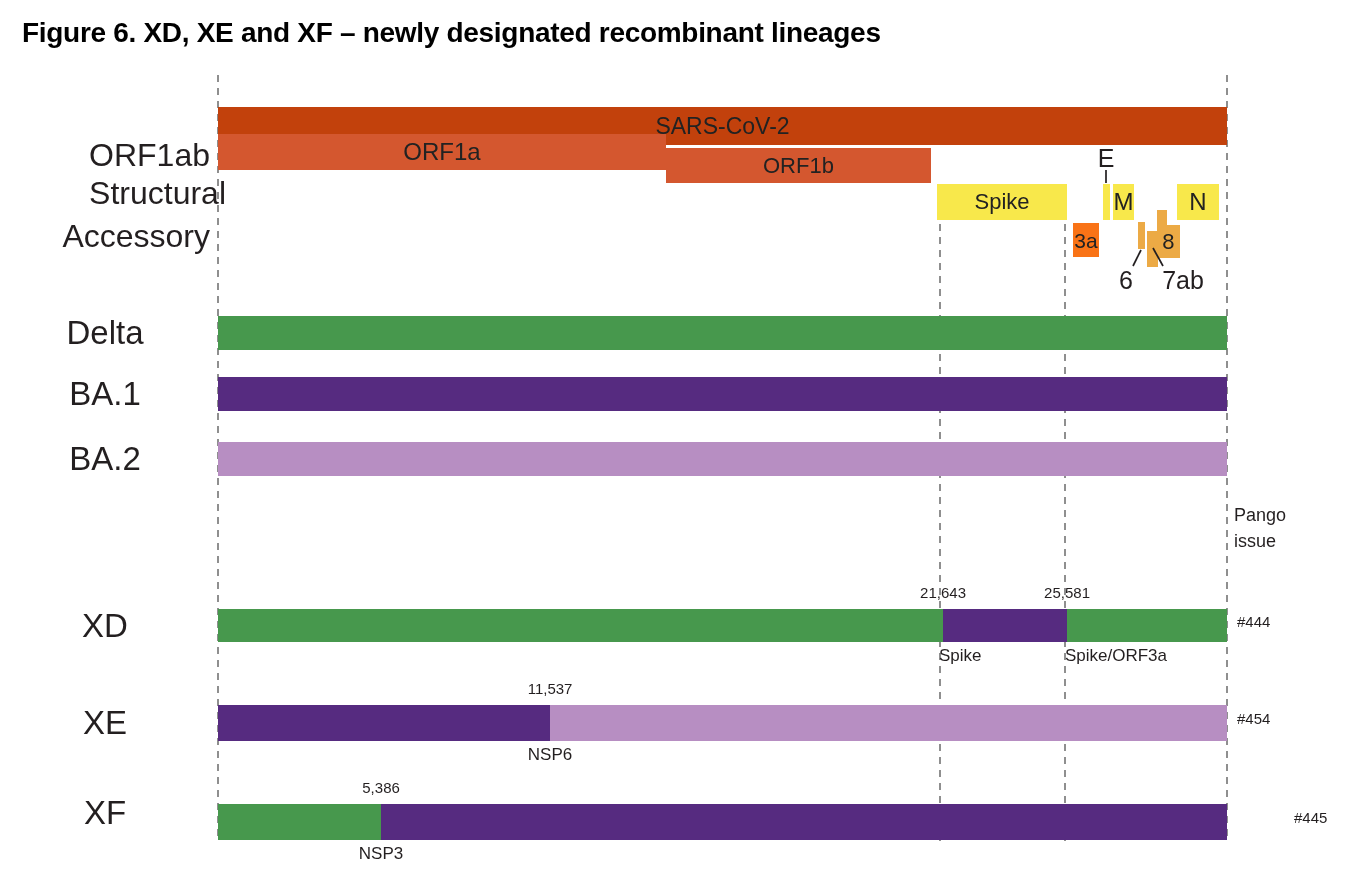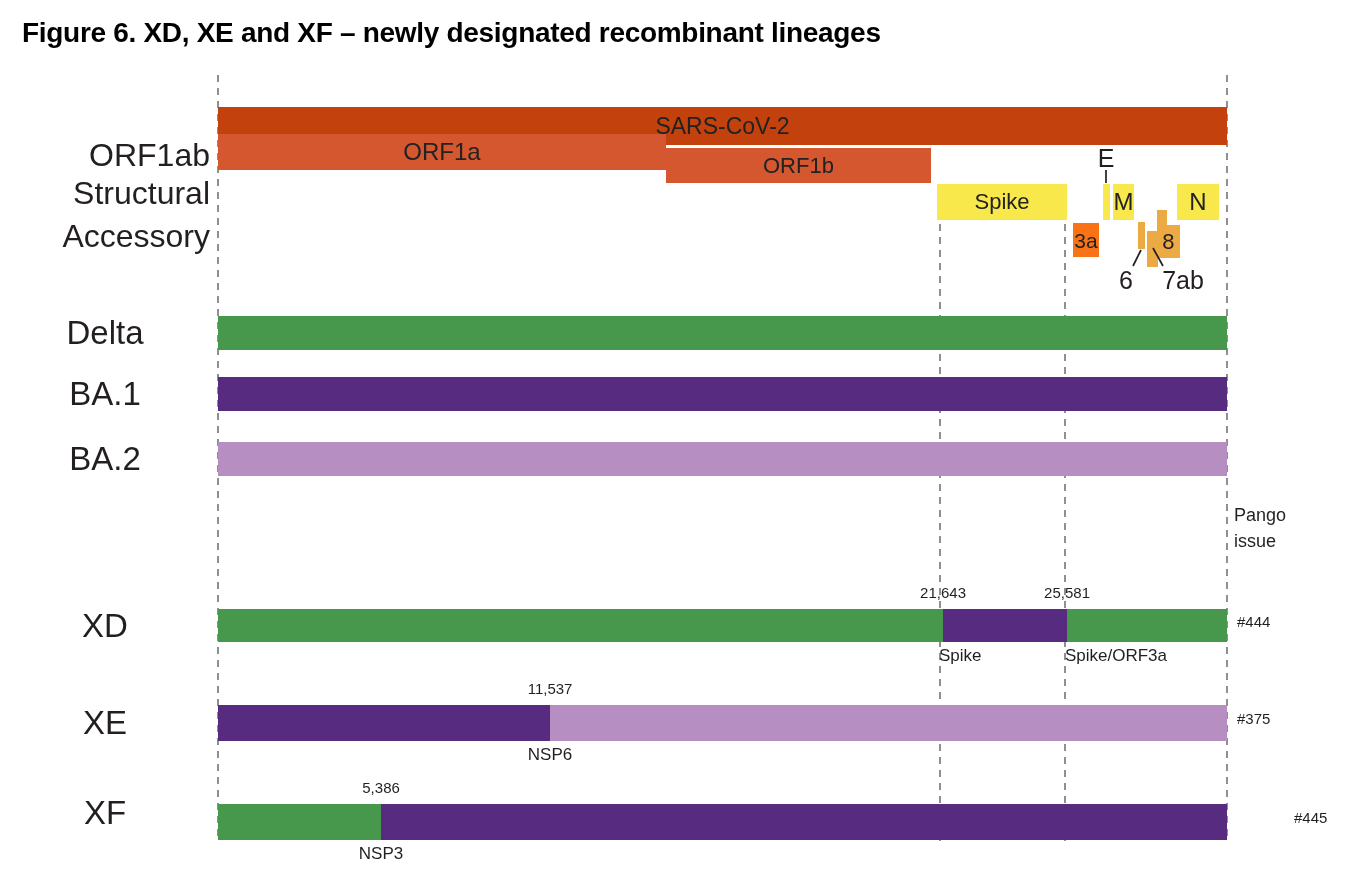--- a/index.html
+++ b/index.html
@@ -55,21 +55,21 @@
     <div class="bar" style="left: 1073.03px; top: 223px; width: 25.9313px; height: 34px; background: #f97316;">
       <span class="bar-lbl" style="font-size: 21px;">3a</span>
     </div>
     <div class="bar" style="left: 1138.01px; top: 222px; width: 6.9621px; height: 27px; background: rgb(236, 170, 69);"></div>
     <div class="bar" style="left: 1146.99px; top: 231px; width: 10.9981px; height: 36px; background: rgb(236, 170, 69);"></div>
     <div class="bar" style="left: 1156.98px; top: 210px; width: 9.9891px; height: 41px; background: rgb(236, 170, 69);"></div>
     <div class="bar" style="left: 1156.98px; top: 225px; width: 23.0052px; height: 33px; background: rgb(236, 170, 69);">
       <span class="bar-lbl" style="font-size: 22px;">8</span>
     </div>
     <div class="side-label" style="top: 138px;">ORF1ab</div>
-    <div class="side-label" style="top: 176px;">Structural</div>
+    <div class="side-label" style="top: 176px; padding-left: 16px;">Structural</div>
     <div class="side-label" style="top: 219px;">Accessory</div>
     <div class="callout" style="left: 1106px; top: 146px; font-size: 25px;">E</div>
     <div class="callout" style="left: 1126px; top: 268px; font-size: 25px;">6</div>
     <div class="callout" style="left: 1183px; top: 268px; font-size: 25px;">7ab</div>
     <svg width="1348" height="882" class="overlay">
       <line x1="1106" y1="170" x2="1106" y2="183" stroke="#231F20" stroke-width="1.7"></line>
       <line x1="1133" y1="266" x2="1141" y2="250" stroke="#231F20" stroke-width="1.7"></line>
       <line x1="1153" y1="248" x2="1163" y2="266" stroke="#231F20" stroke-width="1.7"></line>
     </svg>
     <div class="row-label" style="top: 316px;">Delta</div>
@@ -85,21 +85,21 @@
     <div class="ann-above" style="left: 943.067px; top: 585px;">21,643</div>
     <div class="ann-above" style="left: 1067.07px; top: 585px;">25,581</div>
     <div class="ann-below" style="left: 939.031px; top: 647px;">Spike</div>
     <div class="ann-below" style="left: 1064.95px; top: 647px;">Spike/ORF3a</div>
     <div class="issue-label" style="left: 1237px; top: 613.5px;">#444</div>
     <div class="row-label" style="top: 706px;">XE</div>
     <div class="seg" style="left: 218px; top: 705px; width: 332.062px; height: 36px; background: rgb(86, 43, 128);"></div>
     <div class="seg" style="left: 550.062px; top: 705px; width: 676.938px; height: 36px; background: rgb(183, 142, 194);"></div>
     <div class="ann-above" style="left: 550.062px; top: 681px;">11,537</div>
     <div class="ann-below" style="left: 550.062px; top: 746px; transform: translateX(-50%);">NSP6</div>
-    <div class="issue-label" style="left: 1237px; top: 711px;">#375</div>
+    <div class="issue-label" style="left: 1237px; top: 711px;">#454</div>
     <div class="row-label" style="top: 796px;">XF</div>
     <div class="seg" style="left: 218px; top: 804px; width: 163.054px; height: 36px; background: rgb(71, 152, 77);"></div>
     <div class="seg" style="left: 381.054px; top: 804px; width: 845.946px; height: 36px; background: rgb(86, 43, 128);"></div>
     <div class="ann-above" style="left: 381.054px; top: 780px;">5,386</div>
     <div class="ann-below" style="left: 381.054px; top: 845px; transform: translateX(-50%);">NSP3</div>
     <div class="issue-label" style="left: 1294px; top: 810px;">#445</div>
     <div class="pango-note" style="left: 1234px; top: 506px;">Pango</div>
     <div class="pango-note" style="left: 1234px; top: 532px;">issue</div>
   </div>
 

